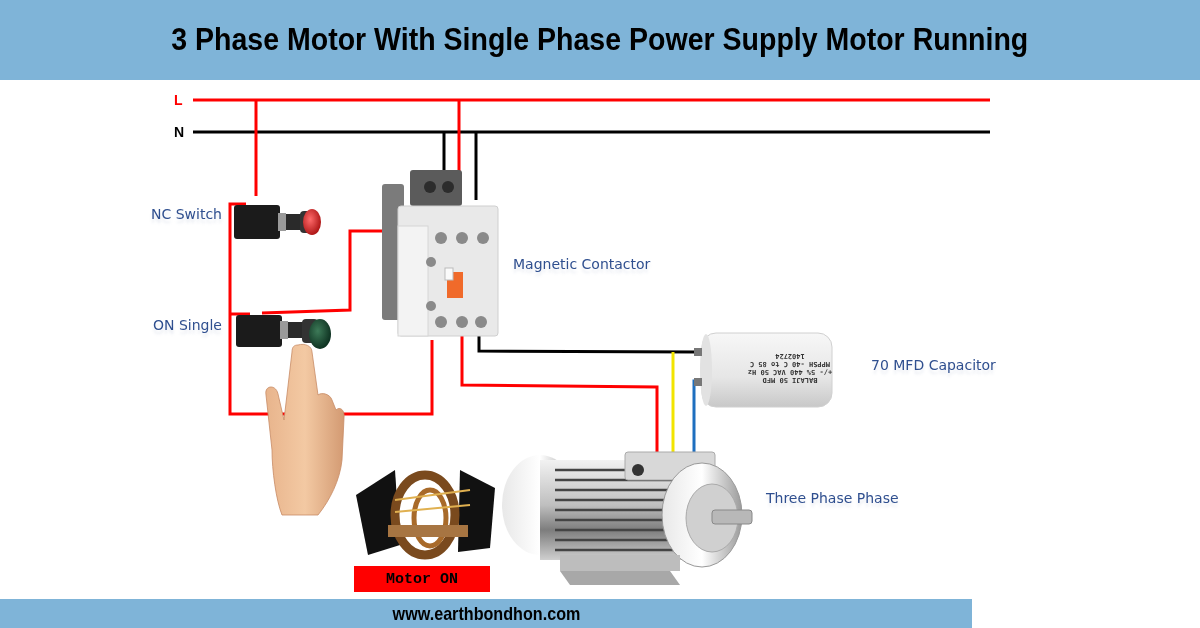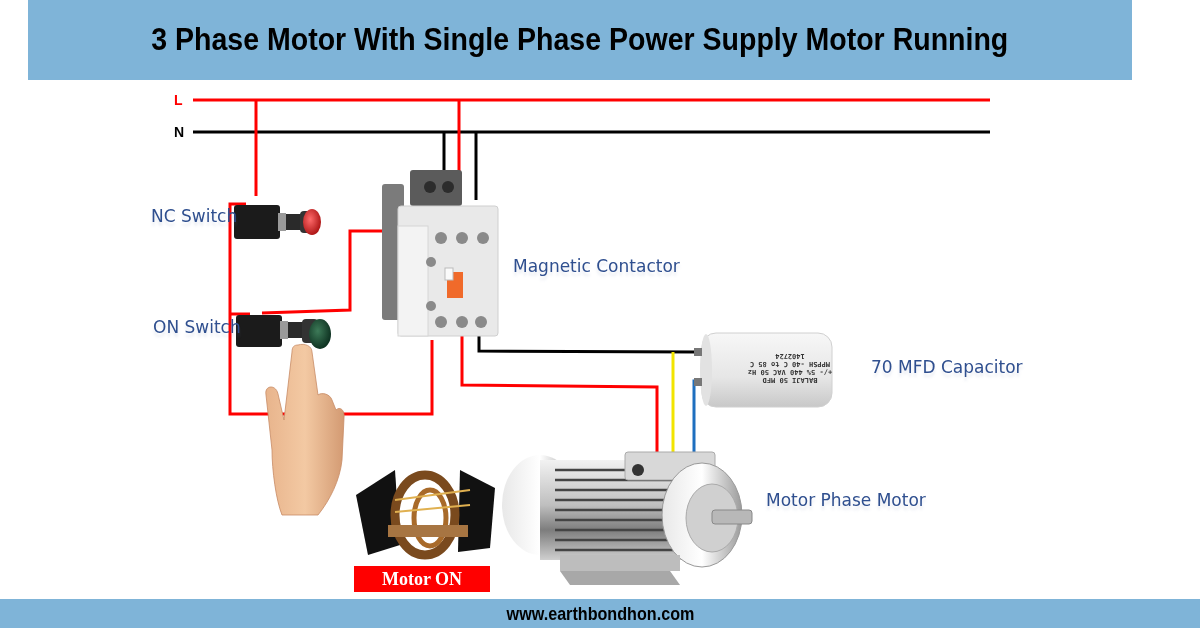--- a/index.html
+++ b/index.html
@@ -1,50 +1,50 @@
 <!DOCTYPE html>
 <html><head>
   <meta charset="utf-8">
   <style>
     * { margin: 0; padding: 0; box-sizing: border-box; }
     html, body { width: 1200px; height: 628px; overflow: hidden; background: #ffffff; }
     body { position: relative; font-family: "Liberation Sans", sans-serif; }
     .header {
-      position: absolute; left: 0; top: 0; width: 1104px; height: 80px;
-      background: #7fb4d8; display: flex; align-items: center; justify-content: center; margin-left: 28px;
+      position: absolute; left: 0; top: 0; width: 1200px; height: 80px;
+      background: #7fb4d8; display: flex; align-items: center; justify-content: center;
     }
     .header h1 {
       font-family: "Liberation Sans", sans-serif; font-weight: bold;
       font-size: 31px; color: #000; letter-spacing: 0px;
       transform: scaleX(0.92);
     }
     .footer {
-      position: absolute; left: 0; top: 599px; width: 1200px; height: 29px;
+      position: absolute; left: 0; top: 599px; width: 972px; height: 29px;
       background: #7fb4d8; display: flex; align-items: center; justify-content: center;
     }
     .footer span {
       font-family: "Liberation Sans", sans-serif; font-weight: bold;
       font-size: 19px; color: #000; transform: scaleX(0.85);
     }
     .diagram { position: absolute; left: 0; top: 80px; width: 1200px; height: 519px; }
     .label {
       position: absolute; font-family: "DejaVu Sans", sans-serif;
-      color: #2f4f8f; font-size: 17px; white-space: nowrap;
+      color: #2f4f8f; font-size: 14px; white-space: nowrap;
       text-shadow: 0 4px 3px rgba(120,140,180,0.18);
     }
     .line-label {
       position: absolute; font-family: "Liberation Sans", sans-serif;
       font-weight: bold; font-size: 14px;
     }
     .motor-on {
       position: absolute; left: 354px; top: 566px; width: 136px; height: 26px;
       background: #ff0000; display: flex; align-items: center; justify-content: center;
     }
     .motor-on span {
-      font-family: Liberation Serif, serif; font-weight: bold; font-size: 18px; color: #ffffff;
+      font-family: Liberation Mono, monospace; font-weight: bold; font-size: 15px; color: #000000;
     }
   </style>
 </head>
 <body>
 
 <div class="header">
   <h1>3 Phase Motor With Single Phase Power Supply Motor Running</h1>
 </div>
 
 <div class="diagram">
@@ -187,24 +187,24 @@
       <polygon points="560,571 670,571 680,585 570,585" fill="#a8a8a8"></polygon>
     </g>
   </svg>
 
   
   <div class="line-label" style="left:174px; top:12px; color:#ff0000;">L</div>
   <div class="line-label" style="left:174px; top:44px; color:#000;">N</div>
 
   
   <div class="label" style="left:151px; top:126px;">NC Switch</div>
-  <div class="label" style="left:153px; top:237px;">ON Switch</div>
+  <div class="label" style="left:153px; top:237px;">ON Single</div>
   <div class="label" style="left:513px; top:168px;margin-top:8px;">Magnetic Contactor</div>
   <div class="label" style="left:871px; top:277px;">70 MFD Capacitor</div>
-  <div class="label" style="left:766px; top:410px;">Motor  Phase Motor</div>
+  <div class="label" style="left:766px; top:410px;">Three  Phase Phase</div>
 </div>
 
 <div class="motor-on">
   <span>Motor ON</span>
 </div>
 
 <div class="footer">
   <span>www.earthbondhon.com</span>
 </div>
 

